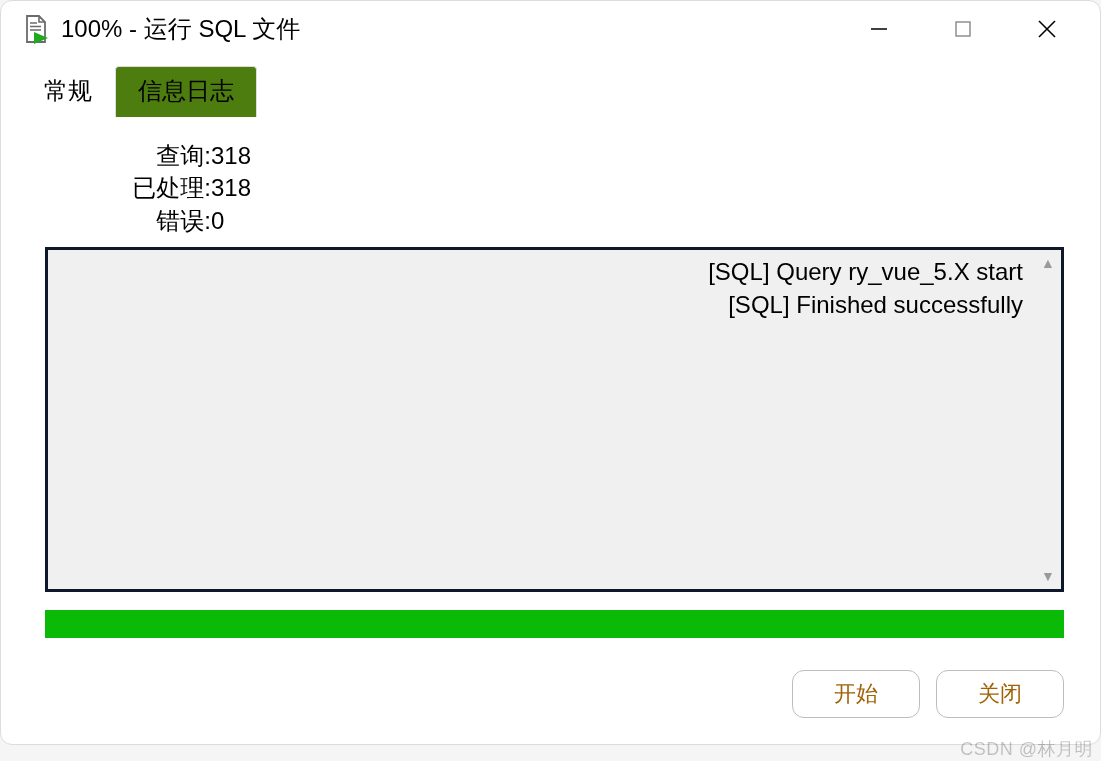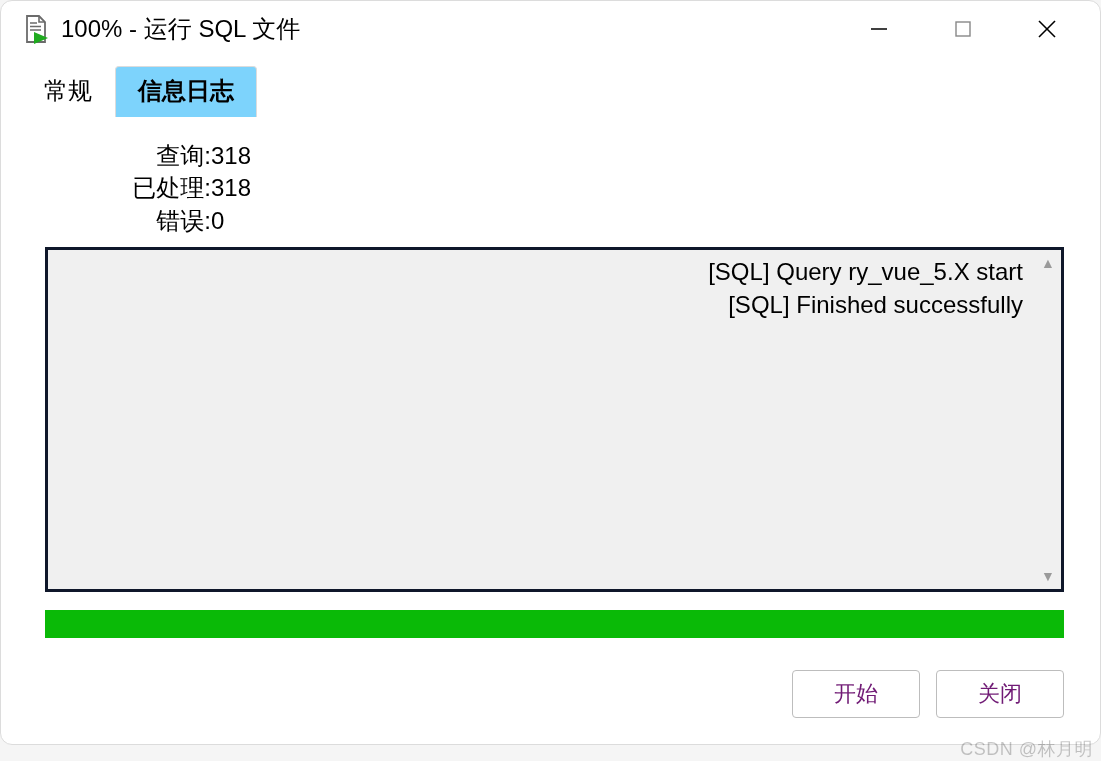--- a/index.html
+++ b/index.html
@@ -64,22 +64,21 @@
       color: #000;
       border: 1px solid transparent;
       border-bottom: none;
       position: relative;
       top: 1px;
       cursor: pointer;
       border-radius: 4px 4px 0 0;
     }
     .tab.active {
       border-color: #dcdcdc;
-      background: #7dd3fc;
-      font-weight: bold;
+      background: #4d7c0f;
     }
     
     .content {
       flex: 1 1 auto;
       padding: 24px 36px 16px 44px;
       display: flex;
       flex-direction: column;
       text-align: right;
     }
     .stats {
@@ -134,24 +133,24 @@
     .footer {
       display: flex;
       justify-content: flex-end;
       padding: 16px 36px 26px 36px;
       gap: 16px;
     }
     .btn {
       min-width: 128px;
       padding: 8px 0;
       border: 1px solid #bdbdbd;
-      border-radius: 4px;
+      border-radius: 12px;
       background: #fff;
       font-size: 22px;
-      color: #701a75;
+      color: #a16207;
       text-align: center;
       cursor: pointer;
     }
     .watermark {
       position: absolute;
       right: 8px; bottom: 0;
       font-size: 18px;
       color: rgba(0,0,0,0.22);
       letter-spacing: 0.5px;
     }

